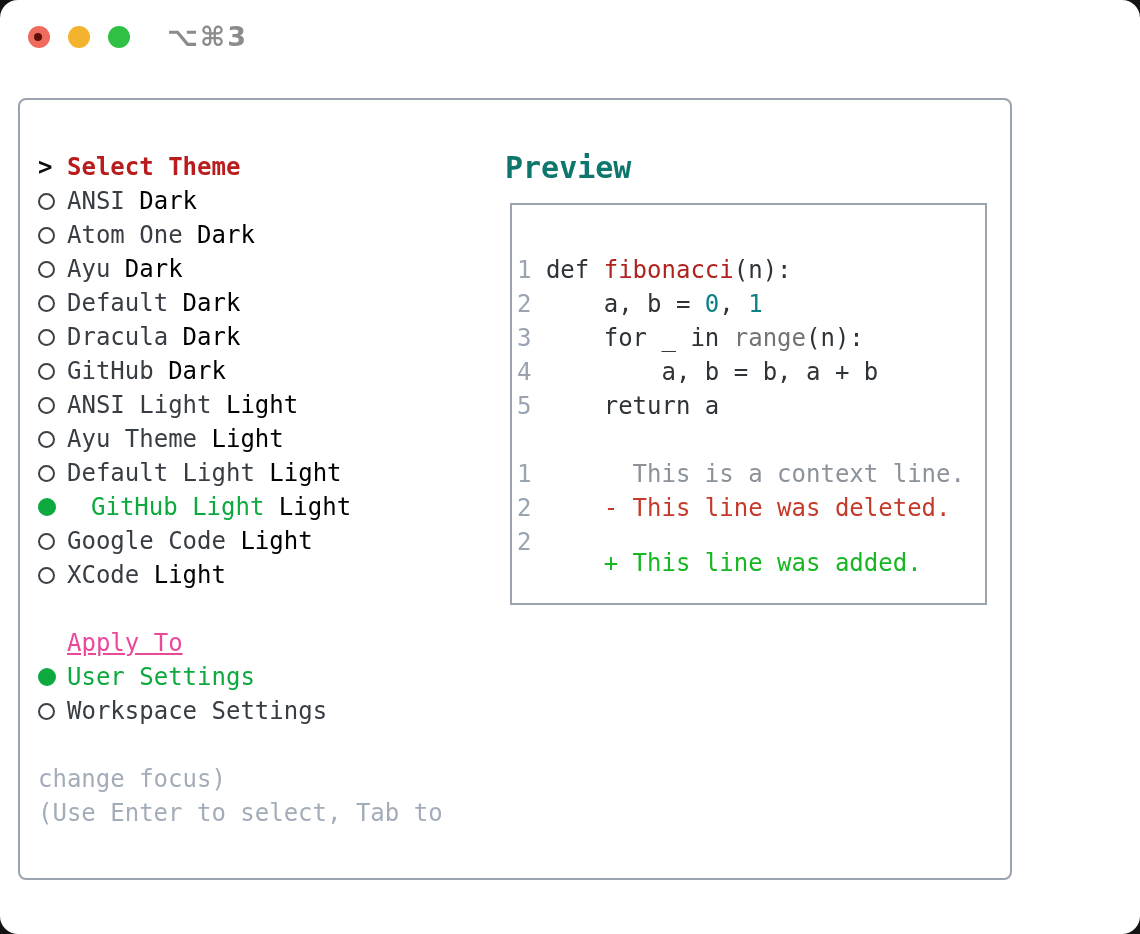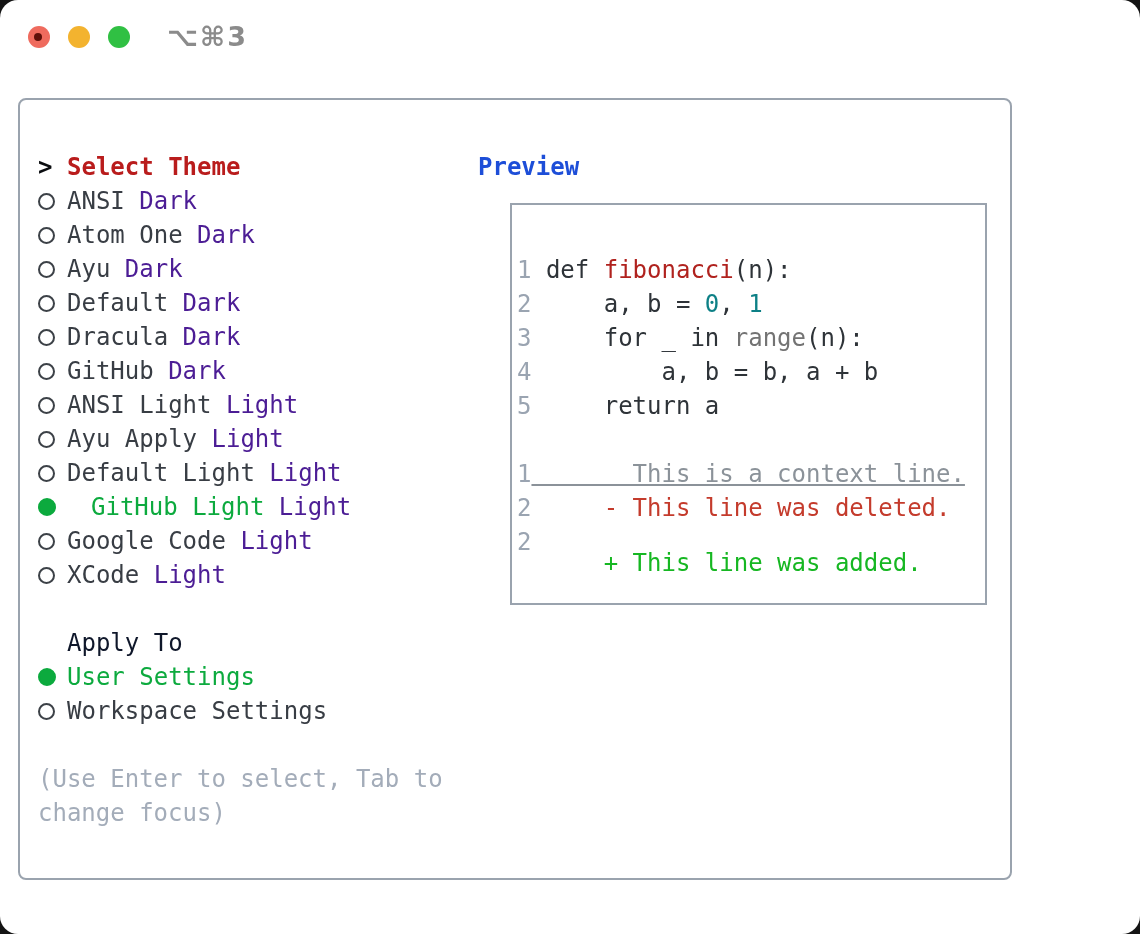--- a/index.html
+++ b/index.html
@@ -25,40 +25,40 @@
   
   .left-col{position:absolute;left:18px;top:50px;font-size:24px;}
   .row{height:34px;display:flex;align-items:center;white-space:pre;}
   .mark{display:inline-flex;width:29px;align-items:center;flex:0 0 29px;}
   .chev{color:#0b0d10;font-weight:bold;}
   .radio{width:13px;height:13px;border-radius:50%;border:2px solid #3c4147;box-sizing:content-box;}
   .radio.on{background:#0caa3e;border-color:#0caa3e;width:14px;height:14px;}
   .hdr{color:#b91c1c;font-weight:bold;}
   .t-name{color:#383d44;}
   .t-name.sel{color:#0caa3e;margin-left:24px;}
-  .t-var{color:#4c1d95;}
-  .apply-hdr{color:#0f172a;}
+  .t-var{color:#000000;}
+  .apply-hdr{color:#ec4899;text-decoration:underline;}
   .opt-name{color:#383d44;}
   .opt-name.sel{color:#0caa3e;}
   .spacer{height:34px;}
   .help{color:#a3acb9;line-height:34px;white-space:pre;}
 
   
-  .preview-label{position:absolute;left:458px;top:50px;height:34px;display:flex;
-                 align-items:center;font-size:24px;font-weight:bold;color:#1d4ed8;}
+  .preview-label{position:absolute;left:485px;top:50px;height:34px;display:flex;
+                 align-items:center;font-size:30px;font-weight:bold;color:#0f766e;}
   .preview-box{position:absolute;left:490px;top:103px;width:477px;height:402px;
                border:2px solid #9aa3ae;box-sizing:border-box;padding:48px 0 0 5px;
                overflow:hidden;background:#fff;}
   .crow{height:34px;display:flex;align-items:center;white-space:pre;font-size:24px;}
   .ln{color:#9aa4b1;}
   .seg-code{color:#2e3338;}
   .seg-fn{color:#b0221e;}
   .seg-num{color:#0d8086;}
   .seg-builtin{color:#737373;}
-  .seg-ctx{color:#8b9299;text-decoration:underline;}
+  .seg-ctx{color:#8b9299;}
   .seg-del{color:#c43b2c;}
   .seg-add{color:#16b722;margin-top:42px;}
 </style>
 </head>
 <body>
 
 <div class="window">
 
   <div class="traffic">
     <span class="tl tl-red"></span>
@@ -75,37 +75,37 @@
         <span class="hdr">Select Theme</span>
       </div>
       <div id="theme-list">
           <div class="row"><span class="mark"><span class="radio"></span></span><span class="t-name">ANSI</span><span class="t-var"> Dark</span></div>
           <div class="row"><span class="mark"><span class="radio"></span></span><span class="t-name">Atom One</span><span class="t-var"> Dark</span></div>
           <div class="row"><span class="mark"><span class="radio"></span></span><span class="t-name">Ayu</span><span class="t-var"> Dark</span></div>
           <div class="row"><span class="mark"><span class="radio"></span></span><span class="t-name">Default</span><span class="t-var"> Dark</span></div>
           <div class="row"><span class="mark"><span class="radio"></span></span><span class="t-name">Dracula</span><span class="t-var"> Dark</span></div>
           <div class="row"><span class="mark"><span class="radio"></span></span><span class="t-name">GitHub</span><span class="t-var"> Dark</span></div>
           <div class="row"><span class="mark"><span class="radio"></span></span><span class="t-name">ANSI Light</span><span class="t-var"> Light</span></div>
-          <div class="row"><span class="mark"><span class="radio"></span></span><span class="t-name">Ayu Apply</span><span class="t-var"> Light</span></div>
+          <div class="row"><span class="mark"><span class="radio"></span></span><span class="t-name">Ayu Theme</span><span class="t-var"> Light</span></div>
           <div class="row"><span class="mark"><span class="radio"></span></span><span class="t-name">Default Light</span><span class="t-var"> Light</span></div>
           <div class="row"><span class="mark"><span class="radio on"></span></span><span class="t-name sel">GitHub Light</span><span class="t-var"> Light</span></div>
           <div class="row"><span class="mark"><span class="radio"></span></span><span class="t-name">Google Code</span><span class="t-var"> Light</span></div>
           <div class="row"><span class="mark"><span class="radio"></span></span><span class="t-name">XCode</span><span class="t-var"> Light</span></div>
         </div>
       <div class="spacer"></div>
       <div class="row">
         <span class="mark"></span>
         <span class="apply-hdr">Apply To</span>
       </div>
       <div id="apply-list">
           <div class="row"><span class="mark"><span class="radio on"></span></span><span class="opt-name sel">User Settings</span></div>
           <div class="row"><span class="mark"><span class="radio"></span></span><span class="opt-name">Workspace Settings</span></div>
         </div>
       <div class="spacer"></div>
-      <div id="help-block" class="help"><div>(Use Enter to select, Tab to</div><div>change focus)</div></div>
+      <div id="help-block" class="help"><div>change focus)</div><div>(Use Enter to select, Tab to</div></div>
     </div>
 
     <div class="preview-label">Preview</div>
     <div class="preview-box" id="preview-box">
         <div class="crow"><span class="ln">1</span><span class="seg-code"> def </span><span class="seg-fn">fibonacci</span><span class="seg-code">(n):</span></div>
         <div class="crow"><span class="ln">2</span><span class="seg-code">     a, b = </span><span class="seg-num">0</span><span class="seg-code">, </span><span class="seg-num">1</span></div>
         <div class="crow"><span class="ln">3</span><span class="seg-code">     for _ in </span><span class="seg-builtin">range</span><span class="seg-code">(n):</span></div>
         <div class="crow"><span class="ln">4</span><span class="seg-code">         a, b = b, a + b</span></div>
         <div class="crow"><span class="ln">5</span><span class="seg-code">     return a</span></div>
         <div class="crow"><span class="ln"></span></div>

